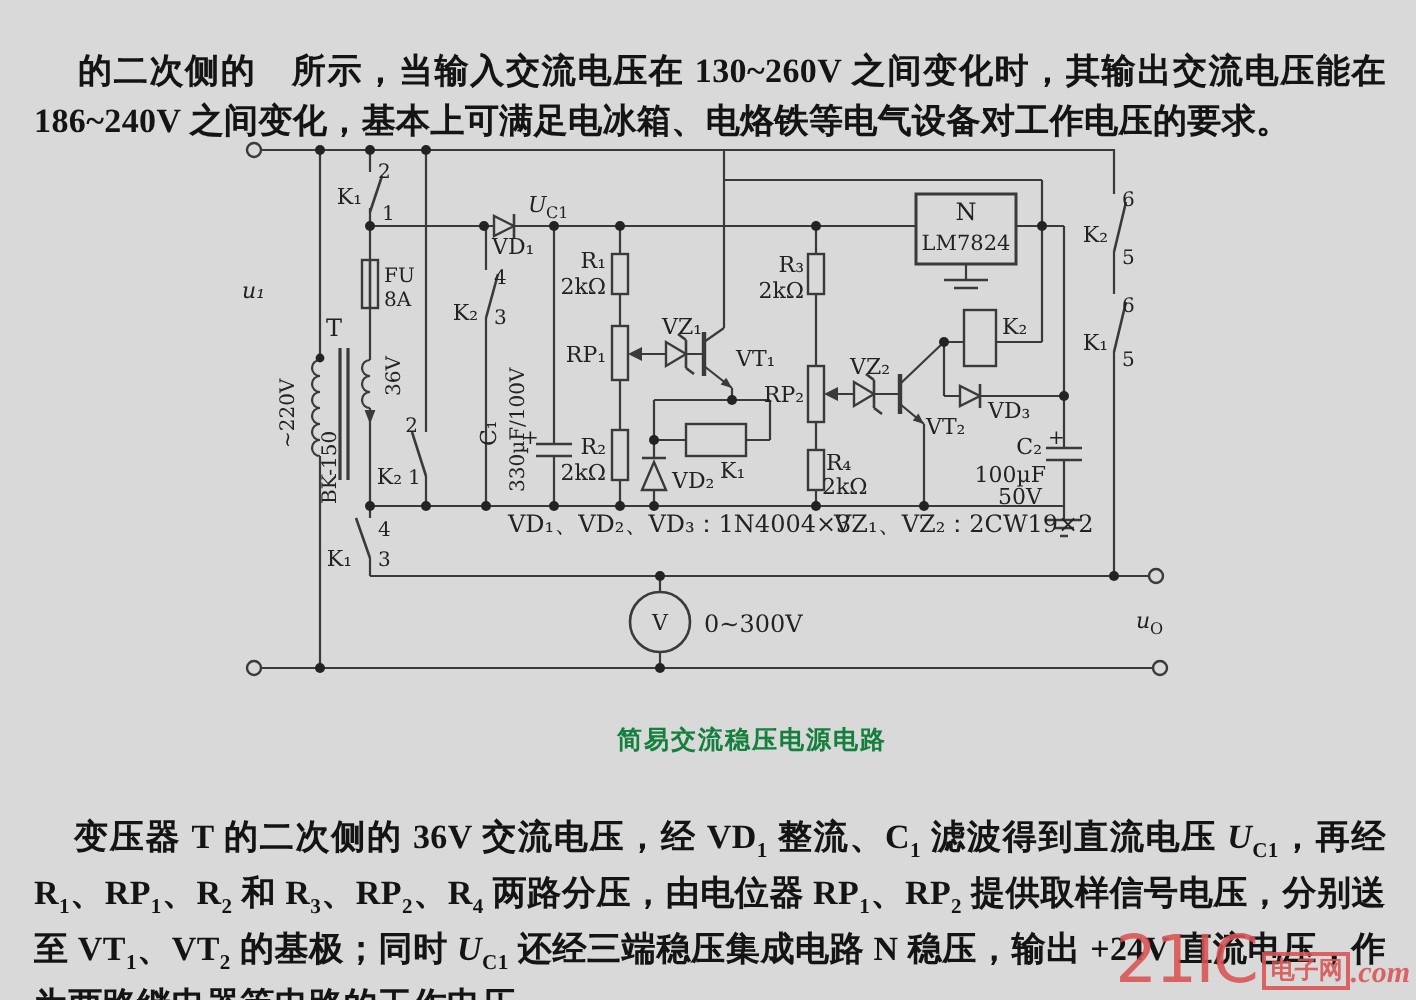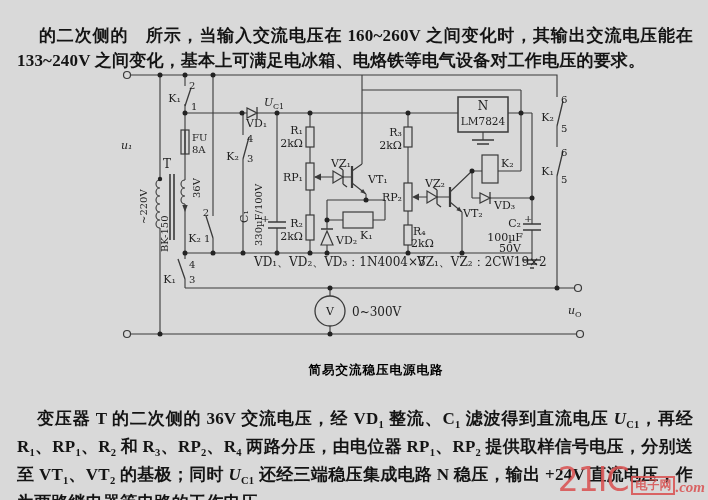--- a/index.html
+++ b/index.html
@@ -13,21 +13,21 @@
     font-size:17px;font-weight:bold;text-align:justify;color:#141414;
     letter-spacing:0.2px;
   }
   #para1{top:6px;line-height:25px;text-indent:22px;}
   #para2{top:388px;line-height:28px;text-indent:20px;}
   .fig-gap{display:inline-block;width:17px;}
   sub{font-size:0.62em;line-height:0;}
   .it{font-style:italic;}
   #caption{
     position:absolute;top:362px;left:0;width:708px;text-align:center;
-    text-indent:44px;font-size:12.5px;font-weight:bold;letter-spacing:1px;color:#000000;
+    text-indent:44px;font-size:12.5px;font-weight:bold;letter-spacing:1px;color:#15803d;
   }
   svg text{
     font-family:"DejaVu Serif","Liberation Serif",serif;
     fill:#222;
   }
   .wm{
     position:absolute;right:3px;bottom:5px;display:flex;align-items:flex-end;
     opacity:0.88;
   }
   .wm-brand{
@@ -38,21 +38,21 @@
   .wm-site{border:2px solid;font-family:"DejaVu Sans",sans-serif;
     font-weight:bold;font-size:12px;line-height:1.25;padding:0 2px;}
   .wm-com{font-family:Liberation Serif, serif;font-style:italic;font-weight:bold;
     font-size:15px;line-height:1.1;}
 </style>
 </head>
 <body>
 
 <div id="page">
 
-  <p id="para1" class="para"><span>的二次侧的</span><span class="fig-gap"></span><span>所示，当输入交流电压在 160~260V 之间变化时，其输出交流电压能在 133~240V 之间变化，基本上可满足电冰箱、电烙铁等电气设备对工作电压的要求。</span></p>
+  <p id="para1" class="para"><span>的二次侧的</span><span class="fig-gap"></span><span>所示，当输入交流电压在 130~260V 之间变化时，其输出交流电压能在 186~240V 之间变化，基本上可满足电冰箱、电烙铁等电气设备对工作电压的要求。</span></p>
 
   <svg width="708" height="500" viewBox="0 0 708 500" style="position:absolute;left:0;top:0;">
 
     <g stroke="#3a3a3a" stroke-width="1.1" fill="none">
       <path d="M131,75 H557 V97 M557,126 V147 M557,176 V288
                M160,75 V180 M160,228 V334
                M185,75 V86 M185,104 V180 M185,204 V259 M185,279 V288
                M213,75 V216 M213,238 V253
                M243,113 V135 M243,159 V253
                M185,113 H247 M257,113 H458

